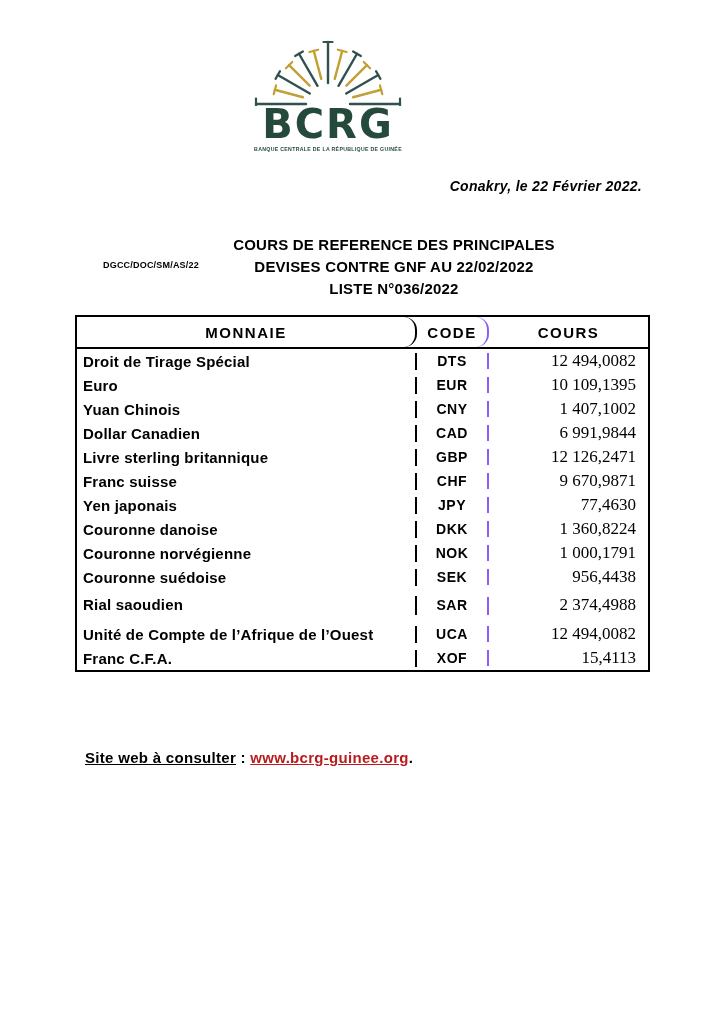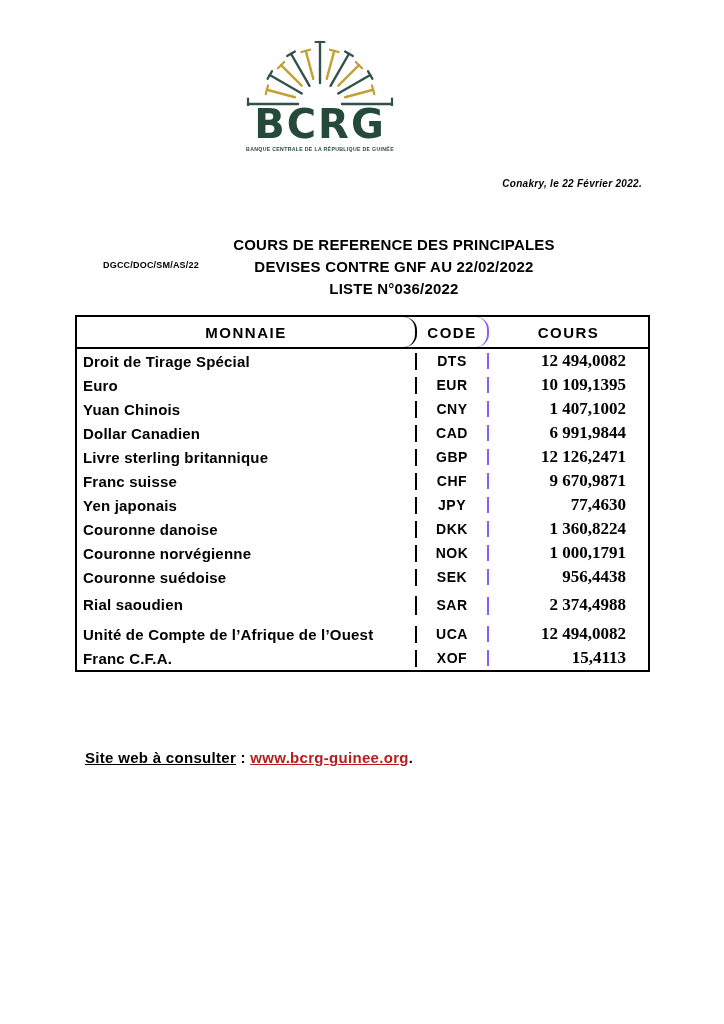--- a/index.html
+++ b/index.html
@@ -2,44 +2,44 @@
 <html><head>
 <meta charset="utf-8">
 <style>
   html,body { margin:0; padding:0; background:#ffffff; }
   .page {
     position:relative; width:724px; height:1024px; background:#ffffff;
     font-family:"Liberation Sans", sans-serif; color:#000; overflow:hidden;
   }
 
   
-  .logo { position:absolute; top:40px; left:0; width:640px; text-align:center; }
+  .logo { position:absolute; top:40px; left:8px; width:640px; text-align:center; }
   .logo svg { display:block; margin:0 auto; }
   .logo-text { font-size:40px; font-weight:bold; line-height:40px; letter-spacing:2px; margin-top:-2px;
                font-family:"DejaVu Sans","Liberation Sans",sans-serif; }
   .logo-subtext { font-size:10px; font-weight:bold; letter-spacing:0.6px; white-space:nowrap;
                   transform:scale(0.52); transform-origin:50% 0; margin-top:2px; }
 
   
-  .date-line { position:absolute; top:178px; right:82px; font-size:10px; font-weight:bold; font-style:italic; letter-spacing:0.3px; }
+  .date-line { position:absolute; top:178px; right:82px; font-size:14px; font-weight:bold; font-style:italic; letter-spacing:0.3px; }
   .ref { position:absolute; top:260px; left:103px; font-size:9px; font-weight:bold; letter-spacing:0.2px; }
   .title { position:absolute; top:234px; left:32px; width:724px; text-align:center;
            font-weight:bold; font-size:15px; line-height:22px; letter-spacing:0.2px; }
 
   
   .rate-table { position:absolute; top:315px; left:75px; width:575px; border:2px solid #000; box-sizing:border-box; background:#fff; }
   .trow { display:flex; }
   .thead { height:30px; border-bottom:2px solid #000; }
   .cell { box-sizing:border-box; display:flex; align-items:center; overflow:hidden; }
   .c-monnaie { width:340px; border-right:2px solid #000; padding-left:6px;
                font-size:15px; font-weight:bold; letter-spacing:0.2px; }
   .c-code { width:72px; border-right:2px solid #8b5cf6; justify-content:center;
             font-size:14px; font-weight:bold; letter-spacing:0.5px; }
-  .c-cours { flex:1; justify-content:flex-end; padding-right:22px;
-             font-family:"Liberation Serif", serif; font-size:17px; font-weight:bold; }
+  .c-cours { flex:1; justify-content:flex-end; padding-right:12px;
+             font-family:"Liberation Serif", serif; font-size:17px; font-weight:normal; }
   .thead .cell { justify-content:center; padding:0; font-family:"Liberation Sans",sans-serif;
                  font-size:15px; font-weight:bold; letter-spacing:1.5px;border-radius:13px; }
   .trow.body { height:24px;align-items:center; }
   .trow.body.gap-top { height:33px; }
   .gap-top .cell { align-items:flex-end; padding-bottom:2px; }
 
   
   .footer { position:absolute; top:749px; left:85px; font-size:15px; font-weight:bold; letter-spacing:0.3px; }
   .f-label { text-decoration:underline; }
   .f-colon { white-space:pre; }

